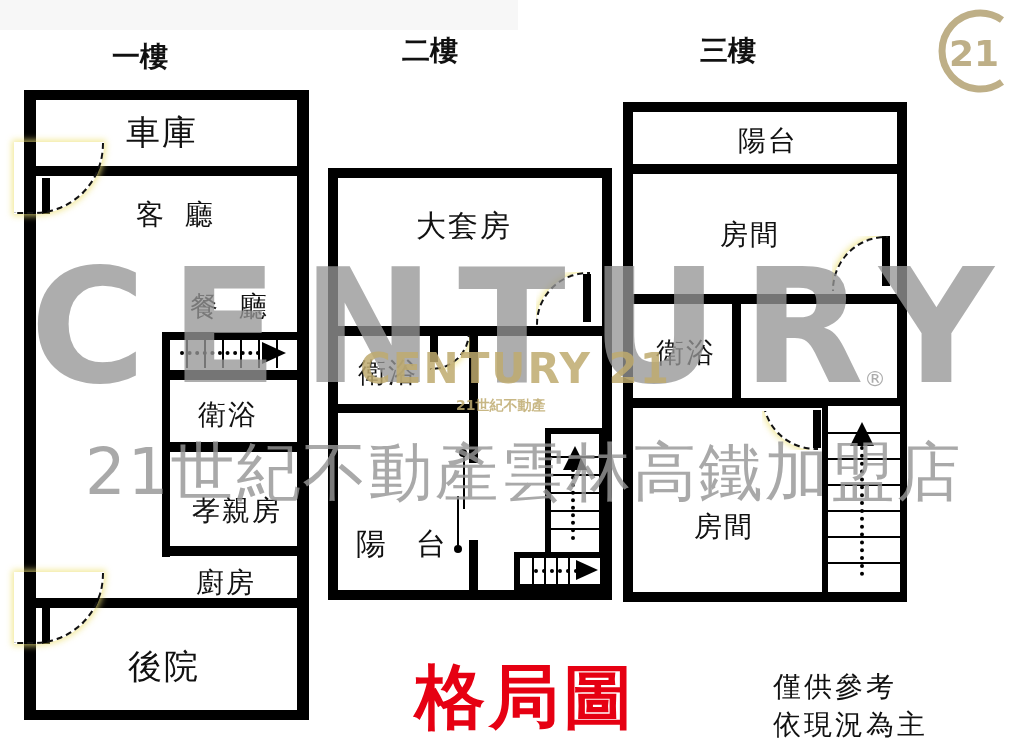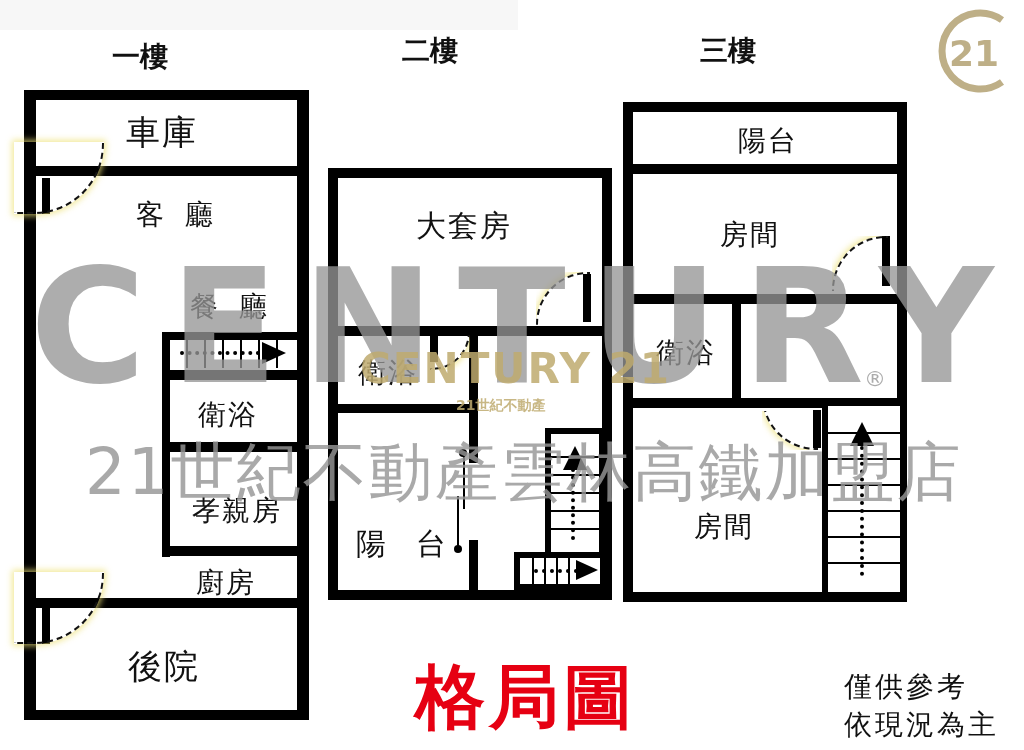--- a/index.html
+++ b/index.html
@@ -21,21 +21,21 @@
   .wm-reg { position:absolute; font-family:"DejaVu Sans", sans-serif; color:rgba(150,150,150,0.8); font-size:22px; }
   .wm-line2 { position:absolute; font-family:"DejaVu Sans", sans-serif; color:rgba(150,150,150,0.82);
               font-size:64px; left:85px; top:440px; white-space:nowrap; letter-spacing:2px; line-height:1; }
   .wm-gold { position:absolute; font-family:"DejaVu Sans", sans-serif; font-weight:bold; color:rgba(190,170,110,0.85);
              font-size:42px; left:360px; top:348px; white-space:nowrap; letter-spacing:2px; line-height:1; }
   .wm-gold-sub { position:absolute; font-family:"DejaVu Sans", sans-serif; font-weight:bold; color:rgba(190,170,110,0.85);
                  font-size:14px; left:456px; top:397px; white-space:nowrap; }
   .logo { left:932px; top:8px; width:80px; height:86px; }
   .title-red { position:absolute; left:415px; top:662px; font-family:"DejaVu Sans", sans-serif; font-size:70px;
                color:#e60012; font-weight:bold; letter-spacing:4px; line-height:1; }
-  .note { position:absolute; left:844px; font-size:28px; white-space:nowrap; letter-spacing:3px; }
+  .note { position:absolute; left:773px; font-size:28px; white-space:nowrap; letter-spacing:3px; }
   .slide-dot { position:absolute; width:8px; height:8px; border-radius:50%; background:#000; }
 </style>
 </head>
 <body>
 
 <div class="abs topbar"></div>
 
 <div class="abs floor-title" style="left:112px;top:38px;">一樓</div>
 <div class="abs floor-title" style="left:402px;top:32px;">二樓</div>
 <div class="abs floor-title" style="left:700px;top:32px;">三樓</div>

